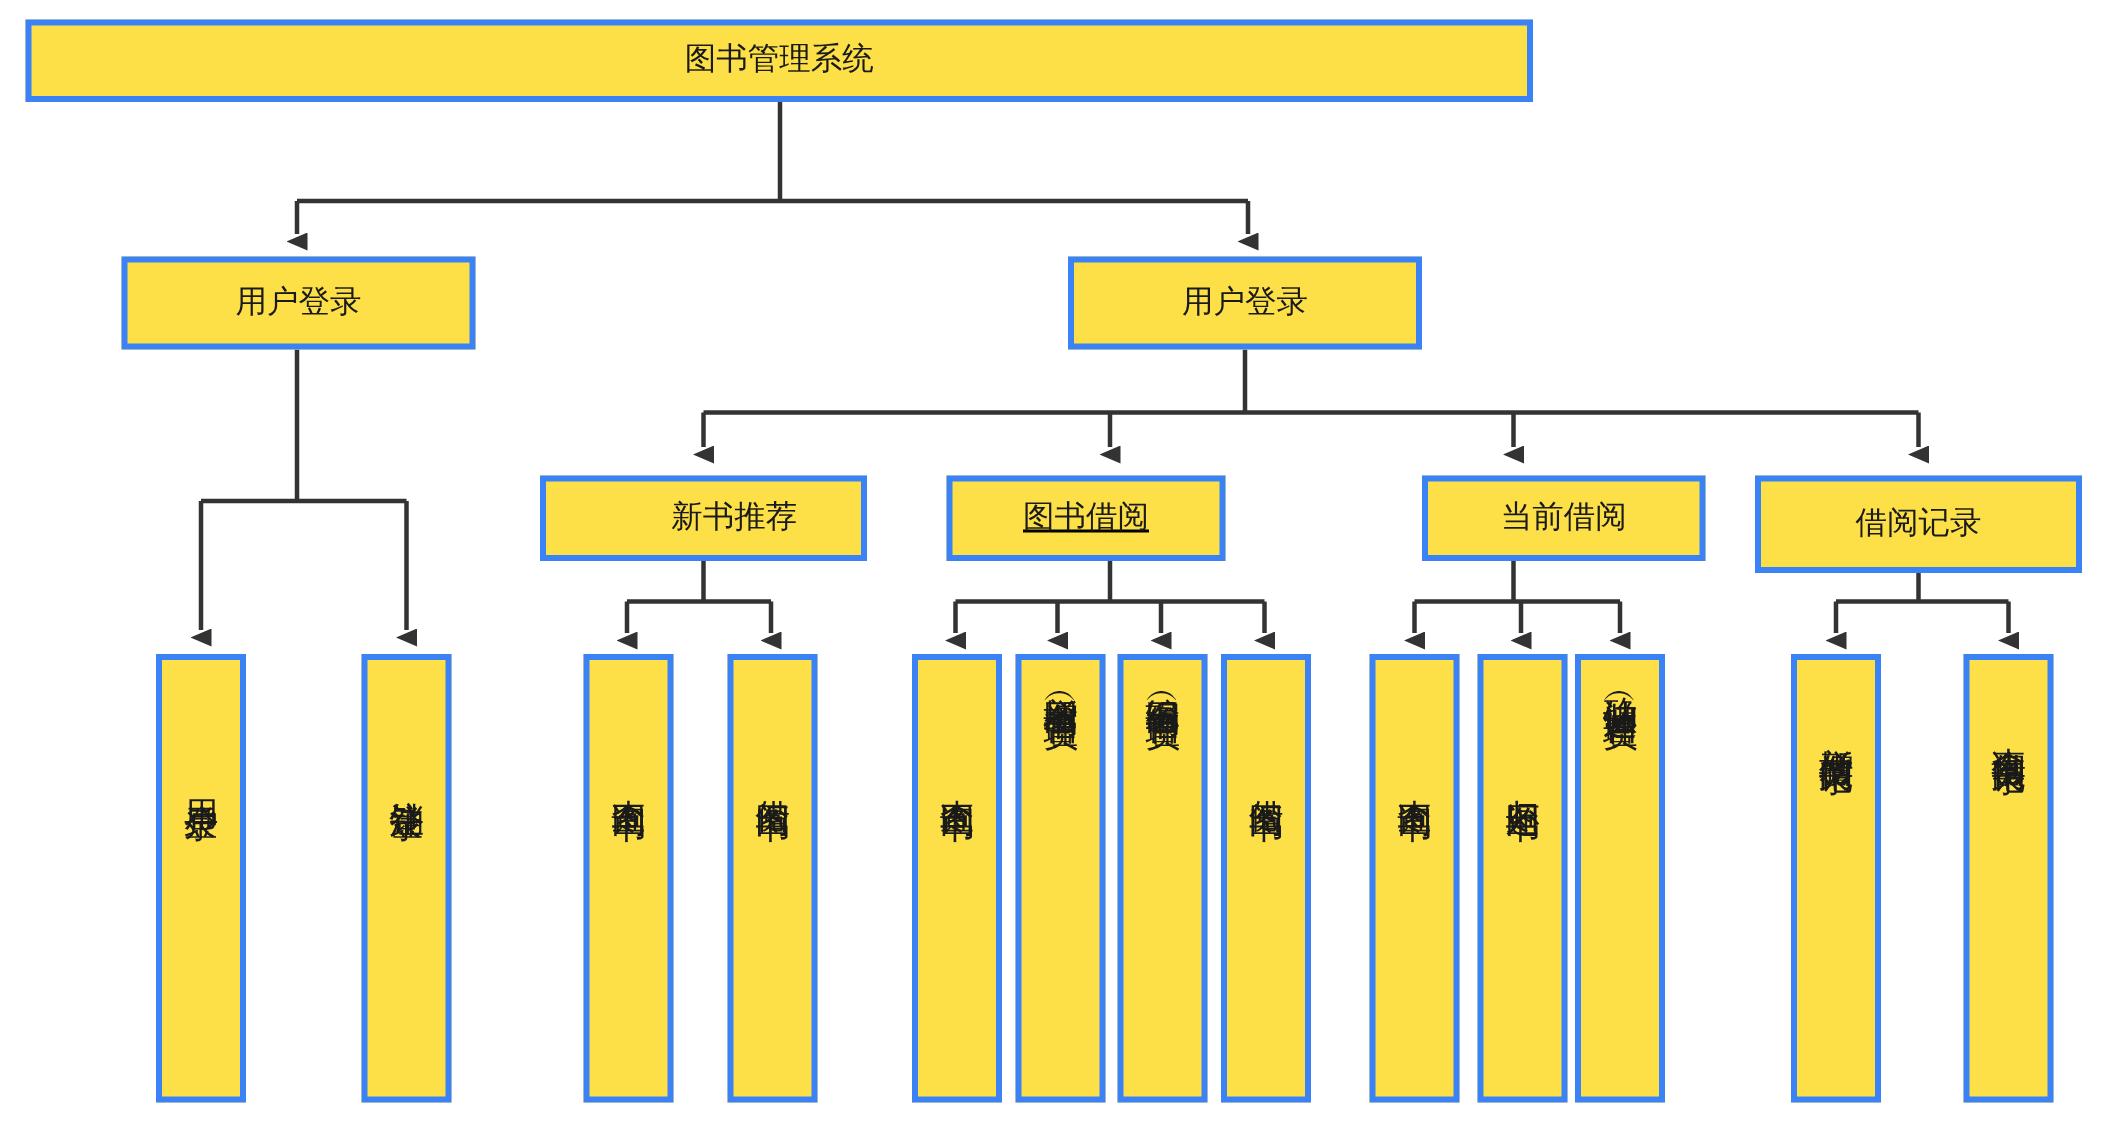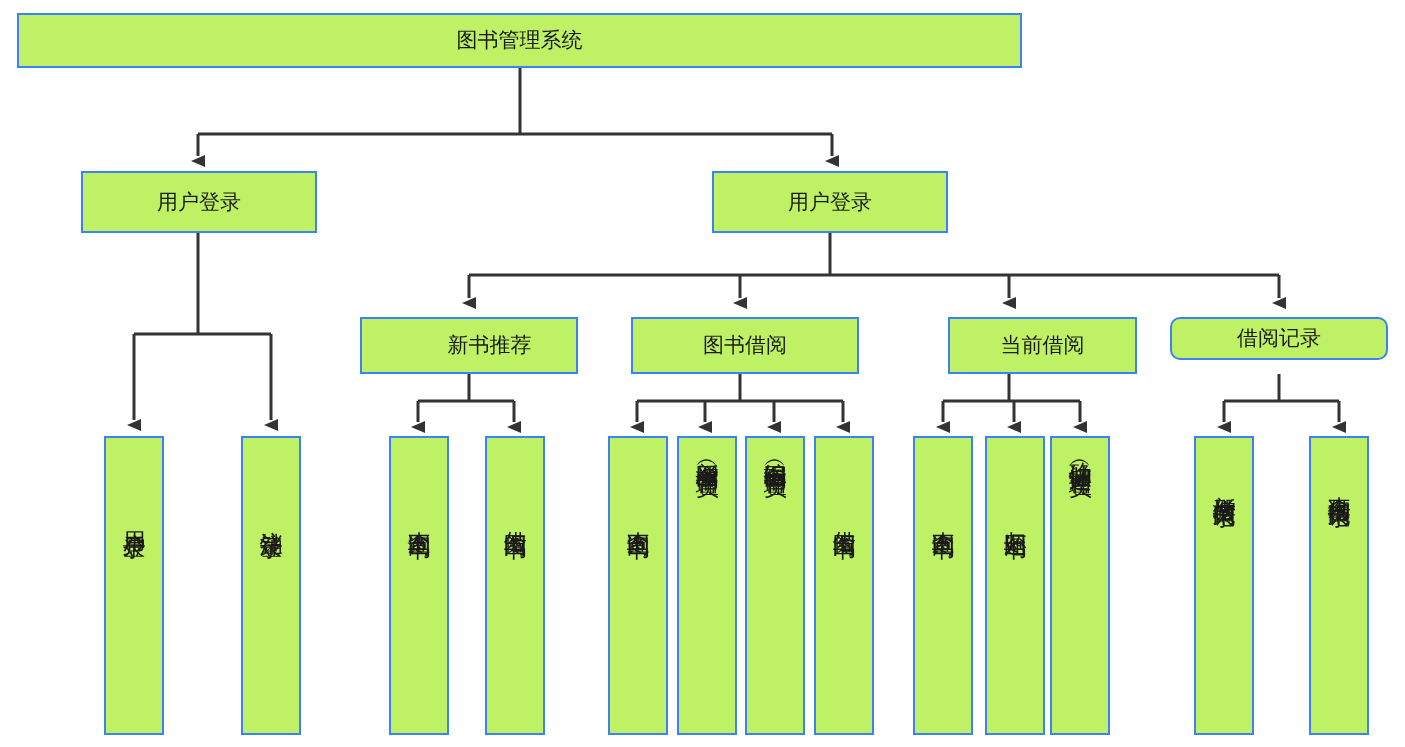--- a/index.html
+++ b/index.html
@@ -20,22 +20,22 @@
   svg.edges {
     position: absolute;
     left: 0;
     top: 0;
     width: 1405px;
     height: 747px;
   }
   .node {
     position: absolute;
     box-sizing: border-box;
-    background: #bef264;
-    border: 2px solid #3b82f6;
+    background: #fde047;
+    border: 4px solid #3b82f6;
     display: flex;
     align-items: center;
     justify-content: center;
     overflow: hidden;
   }
   .node-label {
     color: #1a1a1a;
     text-align: center;
     line-height: 1.18;
     white-space: nowrap;
@@ -130,27 +130,27 @@
   <div class="node horizontal" style="left:81px; top:171px; width:236px; height:62px;">
     <span class="node-label">用户登录</span>
   </div>
   <div class="node horizontal" style="left:712px; top:171px; width:236px; height:62px;">
     <span class="node-label">用户登录</span>
   </div>
 
   <div class="node horizontal" style="left:360px; top:317px; width:218px; height:57px;padding-left:41px;">
     <span class="node-label">新书推荐</span>
   </div>
-  <div class="node horizontal" style="left:631px; top:317px; width:228px; height:57px;">
+  <div class="node horizontal" style="left:631px; top:317px; width:186px; height:57px;text-decoration:underline;">
     <span class="node-label">图书借阅</span>
   </div>
   <div class="node horizontal" style="left:900px; top:317px; width:189px; height:57px;margin-left:48px;">
     <span class="node-label">当前借阅</span>
   </div>
-  <div class="node horizontal" style="left:1170px; top:317px; width:218px; height:43px;border-radius:10px;">
+  <div class="node horizontal" style="left:1170px; top:317px; width:218px; height:65px;">
     <span class="node-label">借阅记录</span>
   </div>
 
   <div class="node vertical" style="left:104px; top:436px; width:60px; height:299px; padding-top:75px;">
     <span class="node-label">用户登录</span>
   </div>
   <div class="node vertical" style="left:241px; top:436px; width:60px; height:299px; padding-top:75px;">
     <span class="node-label">注销登录</span>
   </div>
 

